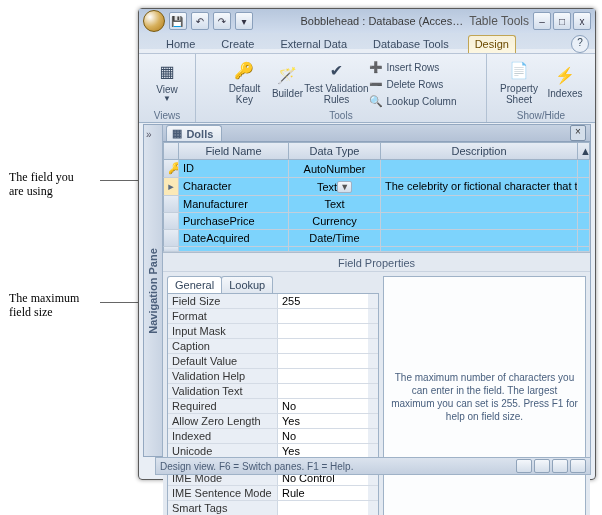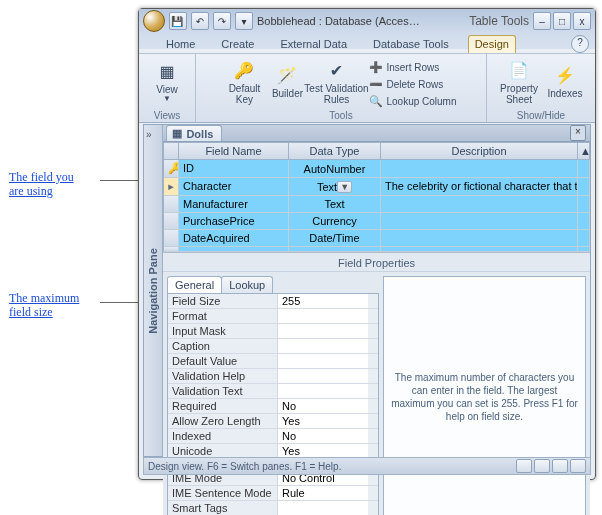--- a/index.html
+++ b/index.html
@@ -1,27 +1,27 @@
 <!DOCTYPE html>
 <html><head>
 <meta charset="utf-8">
 <style>
   body{margin:0;font-family:Tahoma,Segoe UI,sans-serif;font-size:11px;background:#fff;color:#333;}
   .canvas{position:relative;width:602px;height:515px;}
-  .callout{position:absolute;font-size:12px;color:#1d4ed8;font-family:Georgia,serif;line-height:1.2;text-decoration:underline;}
+  .callout{position:absolute;font-size:12px;color:#000000;font-family:Georgia,serif;line-height:1.2;}
   .callout-line{position:absolute;background:#666;height:1px;}
   .circle-annot{position:absolute;width:24px;height:18px;border:2px solid #000;border-radius:50%;pointer-events:none;}
   
   .window{position:absolute;left:138px;top:8px;width:456px;height:470px;border:1px solid #5a5a5a;background:linear-gradient(#c9d6e8,#d7e1ee 40px,#e9eef5 40px);box-shadow:0 0 4px rgba(0,0,0,.4);border-radius:4px;}
   
   .titlebar{height:24px;display:flex;align-items:center;padding:0 4px;gap:4px;background:linear-gradient(#b7c7dd,#d0dced);}
   .titlebar .orb{width:20px;height:20px;border-radius:50%;background:radial-gradient(circle at 30% 30%,#fff,#d7b05c,#b07a18);border:1px solid #7a5b12;}
   .qat{display:flex;gap:4px;align-items:center;}
   .qat .btn,.winctl{width:16px;height:16px;border:1px solid #8aa0bc;background:linear-gradient(#f6f9fd,#d3deec);border-radius:2px;display:flex;align-items:center;justify-content:center;font-size:10px;color:#334;}
-  .title-text{flex:1;text-align:left;font-size:11px;color:#3a3a3a;overflow:hidden;white-space:nowrap;}
+  .title-text{flex:1;text-align:right;font-size:11px;color:#3a3a3a;overflow:hidden;white-space:nowrap;}
   .tool-tab{font-size:12px;color:#555;margin-left:2px;}
   .winctls{display:flex;gap:2px;}
   
   .ribbon-tabs{display:flex;height:20px;align-items:end;padding:0 40px 0 20px;gap:12px;font-size:11px;color:#3b4c63;background:transparent;position:relative;}
   .ribbon-tabs .tab{padding:2px 6px 3px;border:1px solid transparent;border-bottom:none;border-radius:3px 3px 0 0;cursor:default;}
   .ribbon-tabs .tab.active{background:linear-gradient(#f6f0da,#fdf7e1);border-color:#c1a554;color:#6b4a00;}
   .help-btn{position:absolute;right:6px;top:2px;width:16px;height:16px;border:1px solid #8aa0bc;border-radius:50%;background:#eaf0f8;text-align:center;font-size:10px;line-height:14px;color:#345;}
   
   .ribbon{display:flex;height:68px;background:linear-gradient(#ecf1f8,#d7e0ec);border-top:1px solid #b7c4d6;border-bottom:1px solid #9cb0c7;}
   .group{display:flex;flex-direction:column;align-items:center;justify-content:space-between;padding:3px 4px 1px;border-right:1px solid #b2c1d3;}
@@ -61,21 +61,21 @@
   .prop-tabs .ptab{padding:2px 7px;border:1px solid #9fb2c7;border-bottom:none;background:linear-gradient(#f4f7fb,#dfe6ef);margin-right:-1px;border-radius:3px 3px 0 0;color:#33455c;}
   .prop-tabs .ptab.active{background:#fff;}
   .prop-grid{border:1px solid #9fb2c7;background:#fff;flex:1;overflow:hidden;}
   .prop-row{display:grid;grid-template-columns:110px 1fr 10px;border-bottom:1px solid #d4dbe5;}
   .prop-row div{padding:1px 4px;font-size:11px;}
   .prop-row .pname{background:#e9eef5;color:#333;border-right:1px solid #cfd8e3;}
   .prop-row .pval{color:#000;}
   .prop-row .psc{background:#e9eef5;}
   .props-right{flex:1;border:1px solid #9fb2c7;background:#fcfdfe;padding:6px;font-size:10px;color:#49607f;display:flex;align-items:center;text-align:center;line-height:1.3;}
   
-  .statusbar{position:absolute;left:4px;right:4px;bottom:4px;height:16px;background:linear-gradient(#dbe3ee,#c4d0e0);border:1px solid #9fb2c7;display:flex;align-items:center;padding:0 4px;font-size:10px;color:#4a5c76;justify-content:space-between;}
+  .statusbar{position:absolute;left:16px;right:4px;bottom:4px;height:16px;background:linear-gradient(#dbe3ee,#c4d0e0);border:1px solid #9fb2c7;display:flex;align-items:center;padding:0 4px;font-size:10px;color:#4a5c76;justify-content:space-between;}
   .view-toggles{display:flex;gap:2px;}
   .view-toggles span{width:14px;height:12px;border:1px solid #8fa3ba;background:linear-gradient(#f4f7fb,#d4deea);border-radius:2px;}
 </style>
 </head>
 <body>
 
 <div class="canvas">
 
   <div class="callout" style="left:9px;top:170px;white-space:pre;">The field you
 are using</div>

